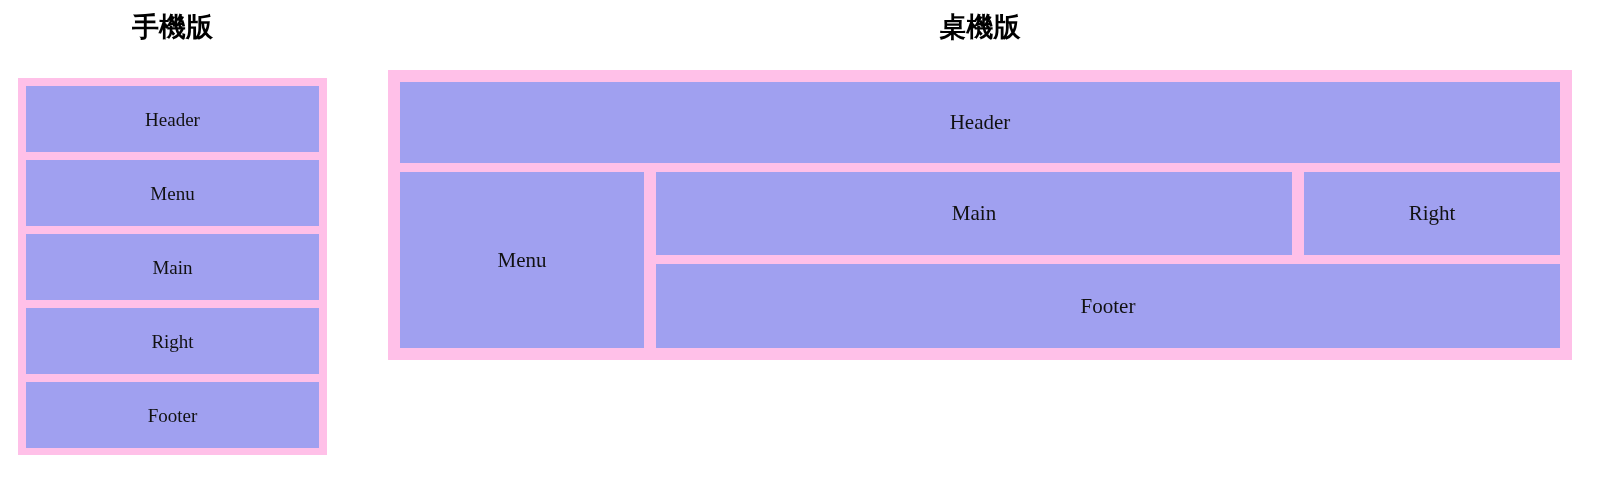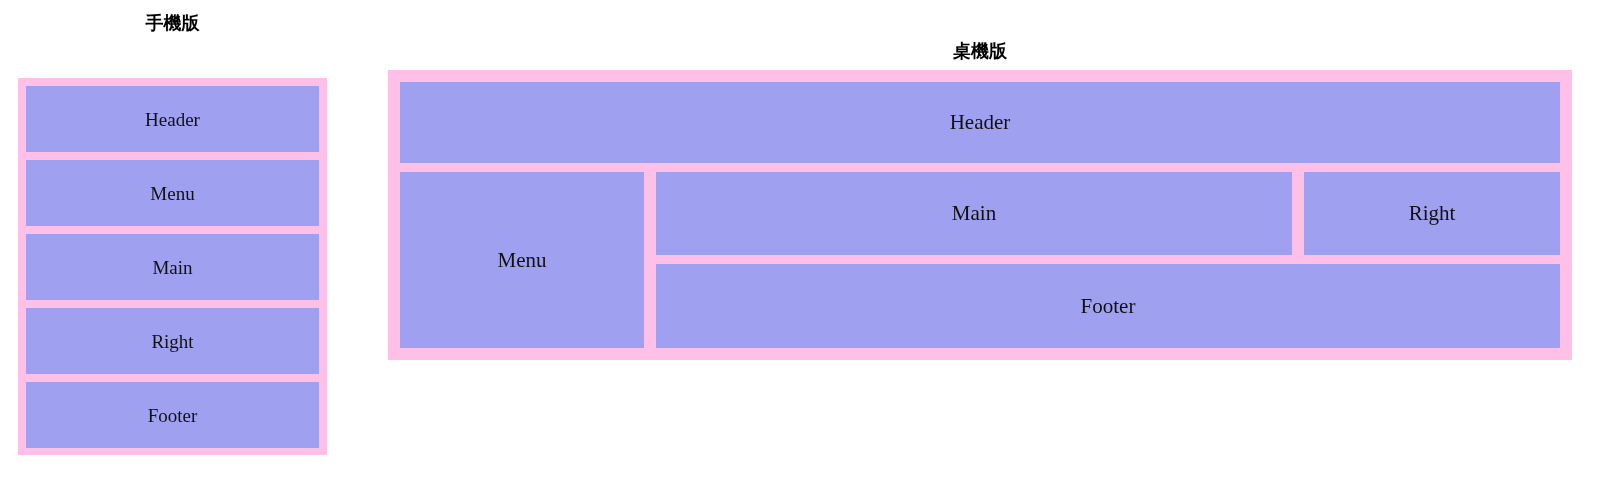--- a/index.html
+++ b/index.html
@@ -20,36 +20,35 @@
     position: relative;
     width: 1600px;
     height: 489px;
   }
 
   
   .title {
     position: absolute;
     font-family: "Liberation Sans", "DejaVu Sans", sans-serif;
     font-weight: bold;
-    font-size: 18px;
+    font-size: 27px;
     line-height: 1;
     color: #000000;
     white-space: nowrap;
     text-align: center;
   }
   .title-mobile {
     left: 0;
     top: 14px;
     width: 345px;
   }
   .title-desktop {
     left: 388px;
     top: 14px;
     width: 1184px;
-    margin-top: 28px;
   }
 
   
   .frame {
     position: absolute;
     background: #ffc0e8;
     box-sizing: border-box;
     padding-left: 25px;
   }
   .cell {

